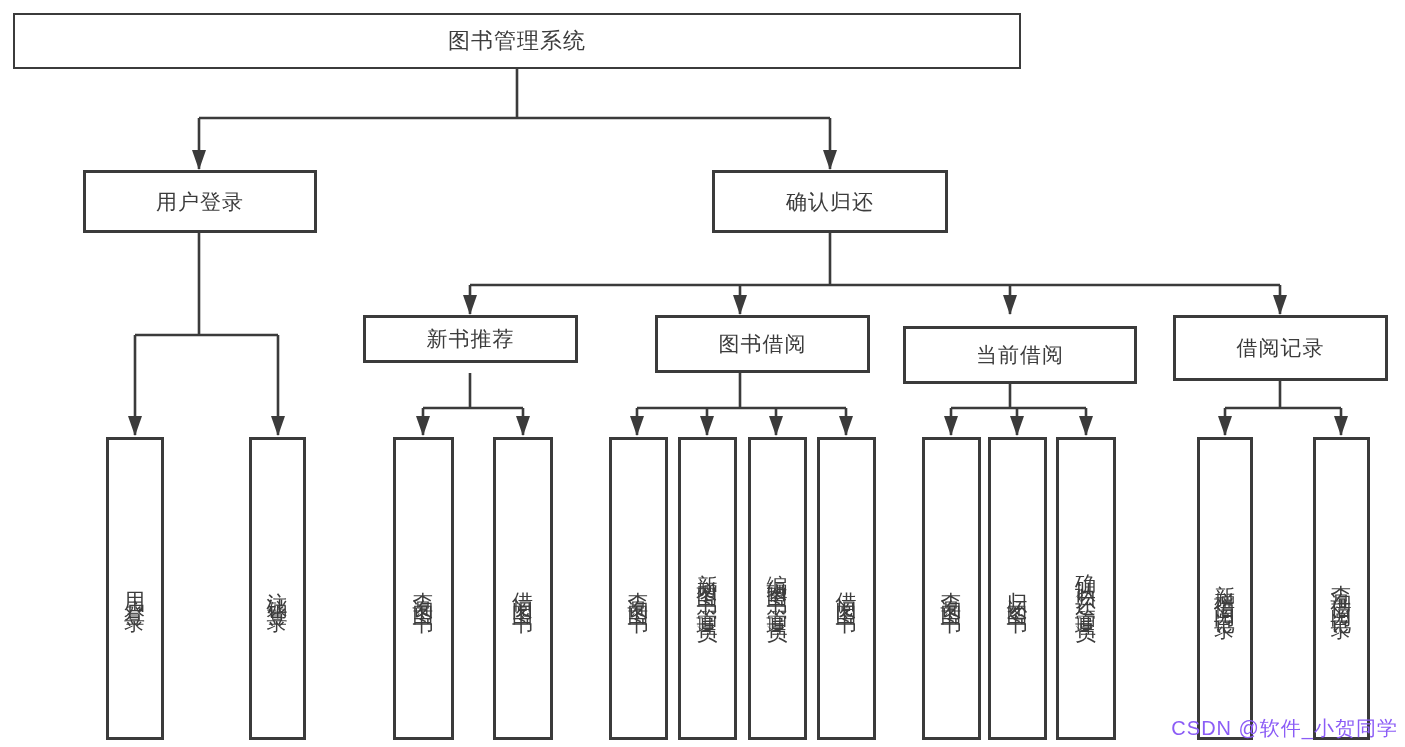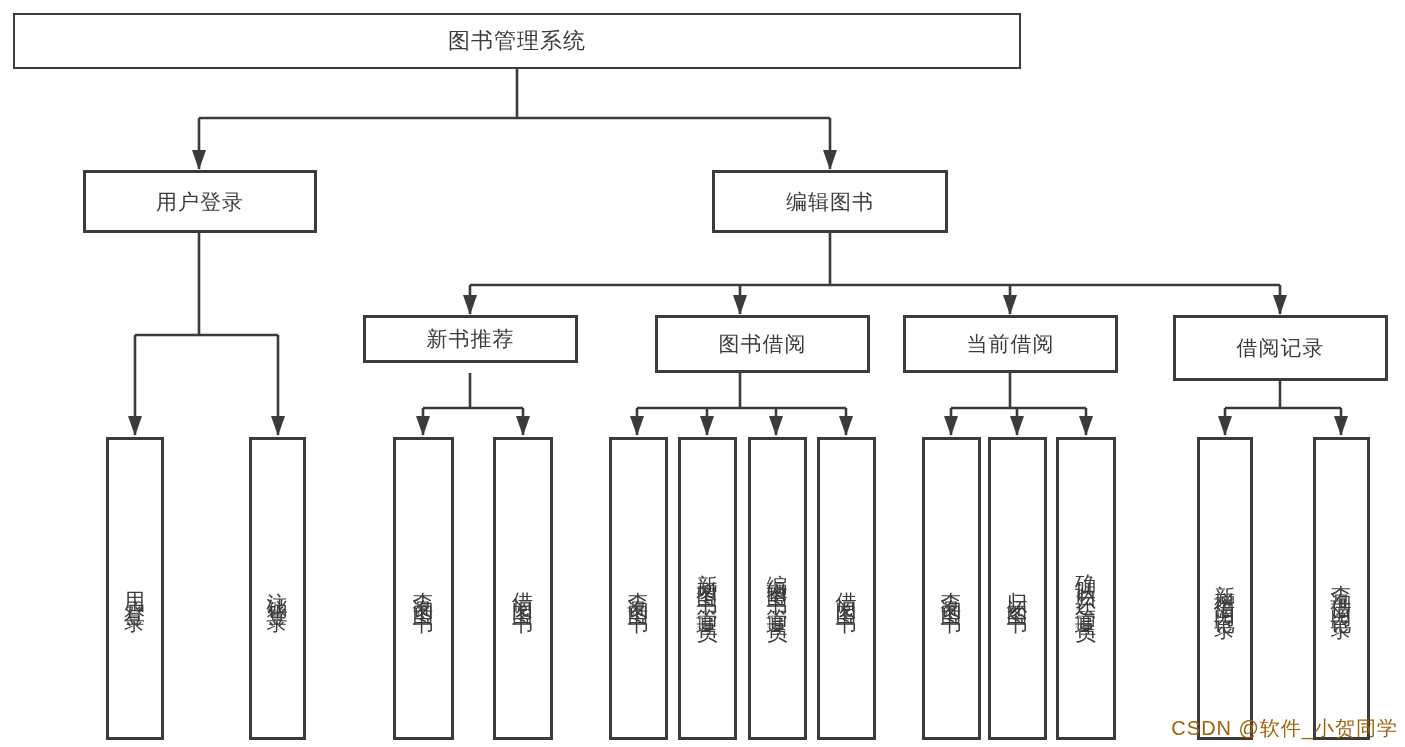--- a/index.html
+++ b/index.html
@@ -37,21 +37,21 @@
     line-height: 1;
     white-space: nowrap;
   }
   .vbox { font-size: 21px; }
   .watermark {
     position: absolute;
     right: 7px;
     bottom: 5px;
     font-size: 20px;
     letter-spacing: 1px;
-    color: #a16207;
+    color: #8b5cf6;
     z-index: 5;
     white-space: nowrap;
   }
 </style>
 </head>
 <body>
 
 <div class="stage">
 
   <svg class="connectors" viewBox="0 0 1405 747" xmlns="http://www.w3.org/2000/svg">
@@ -93,30 +93,30 @@
   </svg>
 
   <div class="node hbox rootbox" style="left:13px; top:13px; width:1008px; height:56px;">
     <span>图书管理系统</span>
   </div>
 
   <div class="node hbox" style="left:83px; top:170px; width:234px; height:63px;">
     <span>用户登录</span>
   </div>
   <div class="node hbox" style="left:712px; top:170px; width:236px; height:63px;">
-    <span>编辑图书</span>
+    <span>确认归还</span>
   </div>
 
   <div class="node hbox" style="left:363px; top:315px; width:215px; height:48px;">
     <span>新书推荐</span>
   </div>
   <div class="node hbox" style="left:655px; top:315px; width:215px; height:58px;">
     <span>图书借阅</span>
   </div>
-  <div class="node hbox" style="left:903px; top:315px; width:215px; height:58px;">
+  <div class="node hbox" style="left:903px; top:326px; width:234px; height:58px;">
     <span>当前借阅</span>
   </div>
   <div class="node hbox" style="left:1173px; top:315px; width:215px; height:66px;">
     <span>借阅记录</span>
   </div>
 
   <div class="node vbox" style="left:106px; top:437px; width:58px; height:303px;">
     <span>用户登录</span>
   </div>
   <div class="node vbox" style="left:249px; top:437px; width:57px; height:303px;">

